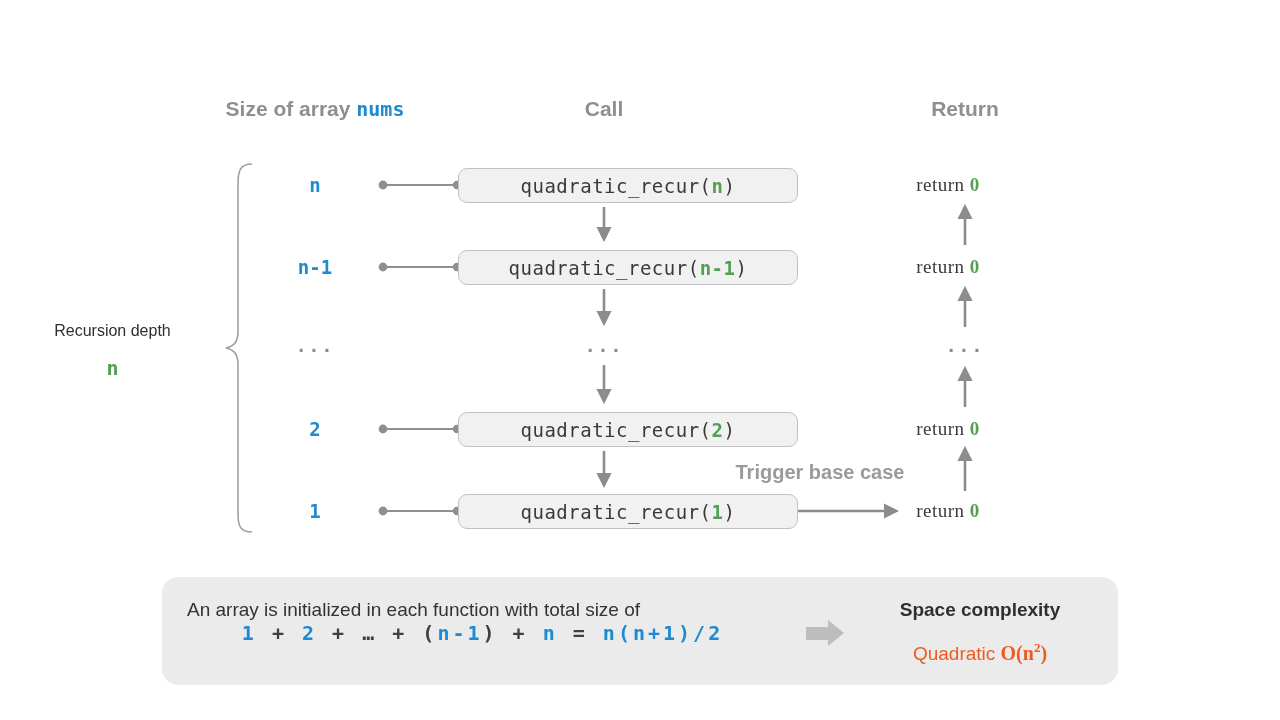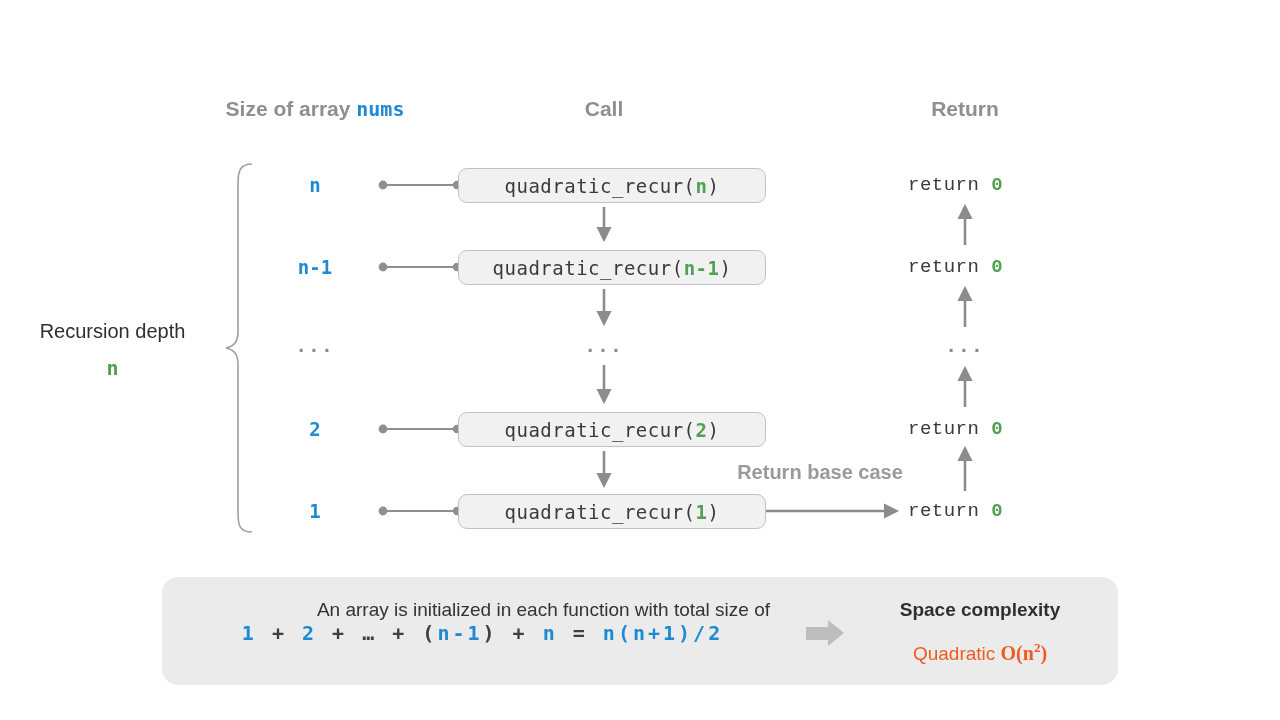--- a/index.html
+++ b/index.html
@@ -15,45 +15,45 @@
   .center{text-align:center;}
   svg.overlay{position:absolute;left:0;top:0;width:1280px;height:720px;pointer-events:none;}
 
   .col-header{top:60px;height:28px;line-height:28px;font-size:21px;font-weight:700;
     color:var(--heading-gray);white-space:pre;}
   .size-code{font-family:"DejaVu Sans Mono",monospace;color:var(--blue);font-size:20px;}
 
   .size-label{left:240px;width:150px;height:26px;line-height:26px;font-size:19px;font-weight:700;
     color:var(--blue);font-family:"DejaVu Sans Mono",monospace;text-align:center;}
 
-  .call-box{left:458px;width:308px;height:35px;background:var(--box-bg);
+  .call-box{left:458px;width:340px;height:35px;background:var(--box-bg);
     border:1px solid var(--box-border);border-radius:9px;display:flex;align-items:center;
     justify-content:center;font-family:"DejaVu Sans Mono",monospace;font-size:19px;
     letter-spacing:0.5px;color:var(--dark);box-sizing:border-box;white-space:pre;}
   .green{color:var(--green);font-weight:600;}
 
-  .ret-row{left:908px;width:150px;height:26px;line-height:26px;
-    font-family:Liberation Mono, monospace;font-size:19px;letter-spacing:0.5px;
+  .ret-row{left:873px;width:150px;height:26px;line-height:26px;text-align:center;
+    font-family:Liberation Serif, serif;font-size:19px;letter-spacing:0.5px;
     color:var(--dark);white-space:pre;}
 
   .ellipsis{height:26px;line-height:26px;text-align:center;color:#8a8a8a;font-weight:700;
     font-family:"DejaVu Sans Mono",monospace;font-size:18px;letter-spacing:2px;}
 
   .depth-title{left:5px;width:215px;top:283px;height:26px;line-height:26px;
-    font-size:20px;color:#2f2f2f;text-align:center;}
+    font-size:16px;color:#2f2f2f;text-align:center;}
   .depth-value{left:5px;width:215px;top:320px;height:26px;line-height:26px;font-size:20px;
     font-weight:700;color:var(--green);font-family:"DejaVu Sans Mono",monospace;text-align:center;}
 
   .trigger{left:700px;width:240px;top:424px;height:26px;line-height:26px;font-size:20px;
     font-weight:700;color:#9a9a9a;text-align:center;}
 
   .summary-box{left:162px;top:542px;width:956px;height:108px;background:var(--summary-bg);
     border-radius:16px;}
-  .summary-line1{left:195px;width:575px;top:562px;height:26px;line-height:26px;font-size:19px;
-    color:#333333;text-align:right;}
+  .summary-line1{left:187px;width:575px;top:562px;height:26px;line-height:26px;font-size:19px;
+    color:#333333;text-align:left;}
   .formula{left:195px;width:575px;top:584px;height:28px;line-height:28px;
     font-family:"DejaVu Sans Mono",monospace;font-size:20px;font-weight:700;
     letter-spacing:3px;text-align:center;white-space:pre;}
   .f-blue{color:var(--blue);}
   .f-dark{color:#3f3f3f;}
 
   .big-arrow-rect{left:806px;top:592px;width:22px;height:13px;background:#bdbdbd;}
   .big-arrow-head{left:828px;top:585px;width:0;height:0;border-top:13px solid transparent;
     border-bottom:13px solid transparent;border-left:16px solid #bdbdbd;}
 
@@ -135,21 +135,21 @@
   <div class="abs ellipsis" style="left:529px;width:150px;top:298px;">...</div>
   <div class="abs call-box" style="top:377px;"><span>quadratic_recur(</span><span class="green">2</span><span>)</span></div>
   <div class="abs call-box" style="top:459px;"><span>quadratic_recur(</span><span class="green">1</span><span>)</span></div>
 
   <div class="abs ret-row" style="top:137px;"><span>return </span><span class="green">0</span></div>
   <div class="abs ret-row" style="top:219px;"><span>return </span><span class="green">0</span></div>
   <div class="abs ellipsis" style="left:890px;width:150px;top:298px;">...</div>
   <div class="abs ret-row" style="top:381px;"><span>return </span><span class="green">0</span></div>
   <div class="abs ret-row" style="top:463px;"><span>return </span><span class="green">0</span></div>
 
-  <div class="abs trigger">Return base case</div>
+  <div class="abs trigger">Trigger base case</div>
 
   <div class="abs summary-box"></div>
   <div class="abs summary-line1">An array is initialized in each function with total size of</div>
   <div class="abs formula"><span class="f-blue">1</span><span class="f-dark"> + </span><span class="f-blue">2</span><span class="f-dark"> + </span><span class="f-dark">…</span><span class="f-dark"> + </span><span class="f-dark">(</span><span class="f-blue">n-1</span><span class="f-dark">)</span><span class="f-dark"> + </span><span class="f-blue">n</span><span class="f-dark"> = </span><span class="f-blue">n(n+1)/2</span></div>
 
   <div class="abs big-arrow-rect"></div>
   <div class="abs big-arrow-head"></div>
 
   <div class="abs space-label">Space complexity</div>
   <div class="abs complexity"><span class="word">Quadratic </span><span class="big-o"><span>O(n</span><sup>2</sup><span>)</span></span></div>

